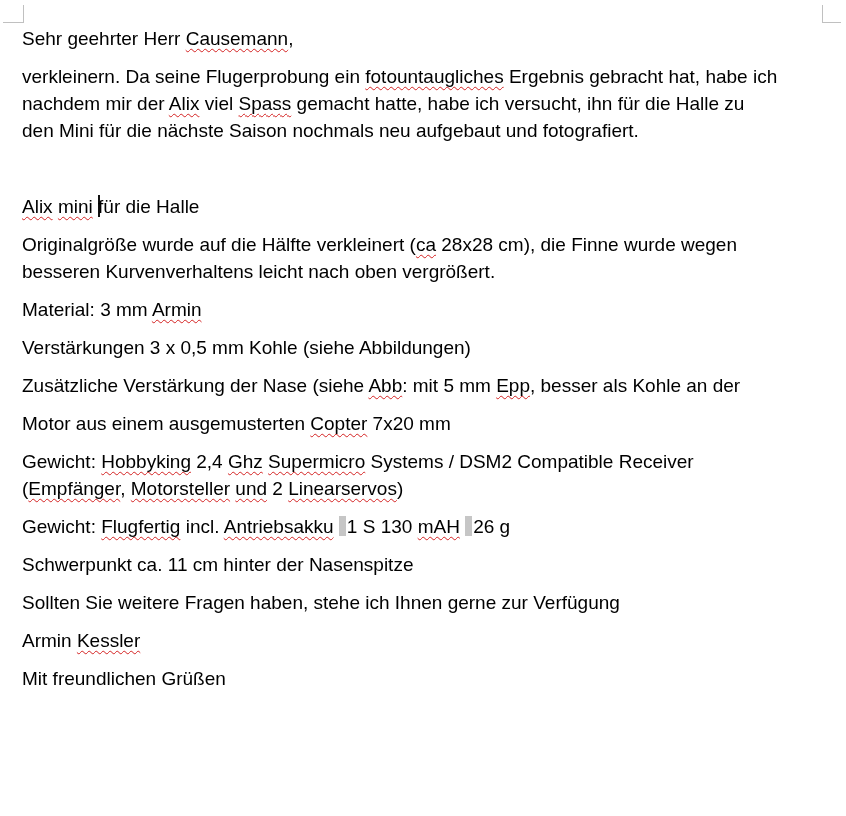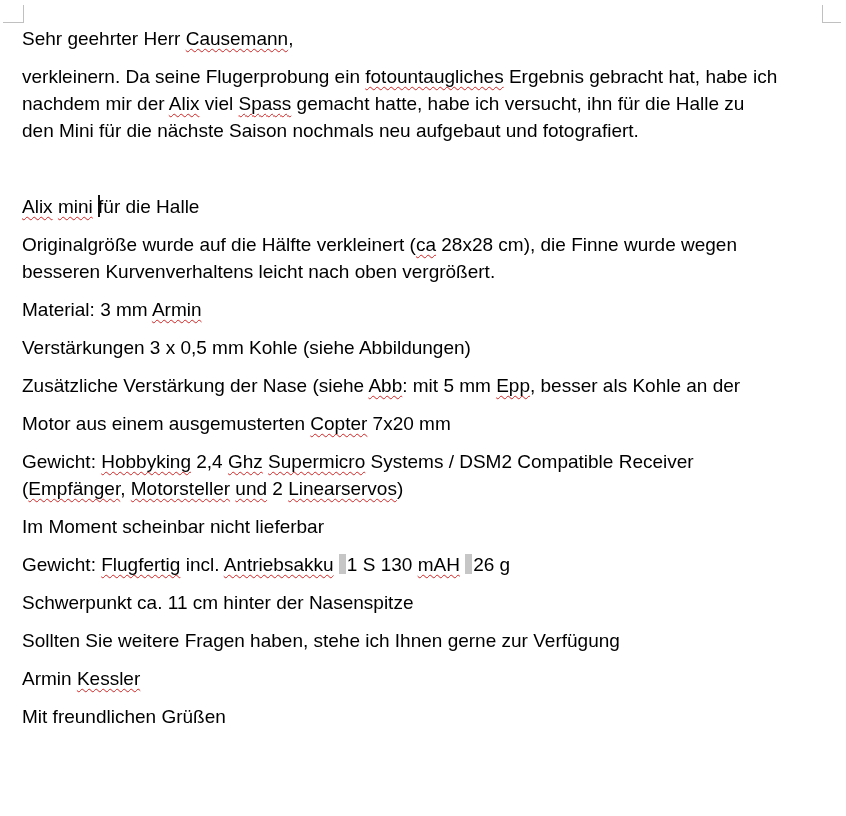--- a/index.html
+++ b/index.html
@@ -92,23 +92,20 @@
       <div class="line"><span class="">Zusätzliche Verstärkung der Nase (siehe </span><span class="spell">Abb</span><span class="">: mit 5 mm </span><span class="spell">Epp</span><span class="">, besser als Kohle an der</span></div>
     </div>
     <div class="para">
       <div class="line"><span class="">Motor aus einem ausgemusterten </span><span class="spell">Copter</span><span class=""> 7x20 mm</span></div>
     </div>
     <div class="para">
       <div class="line"><span class="">Gewicht: </span><span class="spell">Hobbyking</span><span class=""> 2,4 </span><span class="spell">Ghz</span><span class=""> </span><span class="spell">Supermicro</span><span class=""> Systems / DSM2 Compatible Receiver</span></div>
       <div class="line"><span class="">(</span><span class="spell">Empfänger</span><span class="">, </span><span class="spell">Motorsteller</span><span class=""> </span><span class="spell">und</span><span class=""> 2 </span><span class="spell">Linearservos</span><span class="">)</span></div>
     </div>
     <div class="para">
-      <div class="line"><span class="">Im Moment scheinbar nicht lieferbar</span></div>
-    </div>
-    <div class="para">
       <div class="line"><span class="">Gewicht: </span><span class="spell">Flugfertig</span><span class=""> incl. </span><span class="spell">Antriebsakku</span><span class=""> </span><span class="tabmark"></span><span class="">1 S 130 </span><span class="spell">mAH</span><span class=""> </span><span class="tabmark"></span><span class="">26 g</span></div>
     </div>
     <div class="para">
       <div class="line"><span class="">Schwerpunkt ca. 11 cm hinter der Nasenspitze</span></div>
     </div>
     <div class="para">
       <div class="line"><span class="">Sollten Sie weitere Fragen haben, stehe ich Ihnen gerne zur Verfügung</span></div>
     </div>
     <div class="para">
       <div class="line"><span class="">Armin </span><span class="spell">Kessler</span></div>

